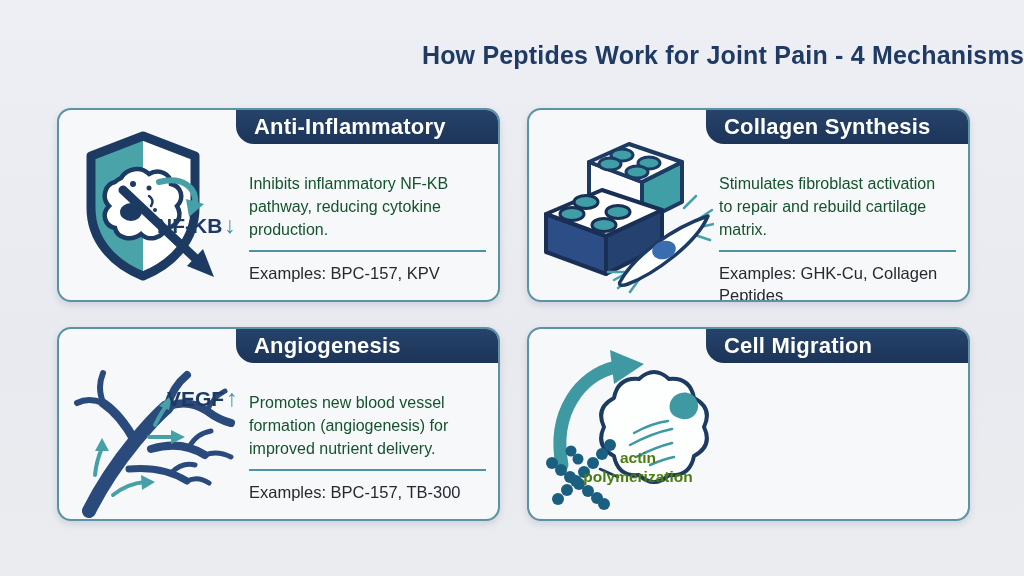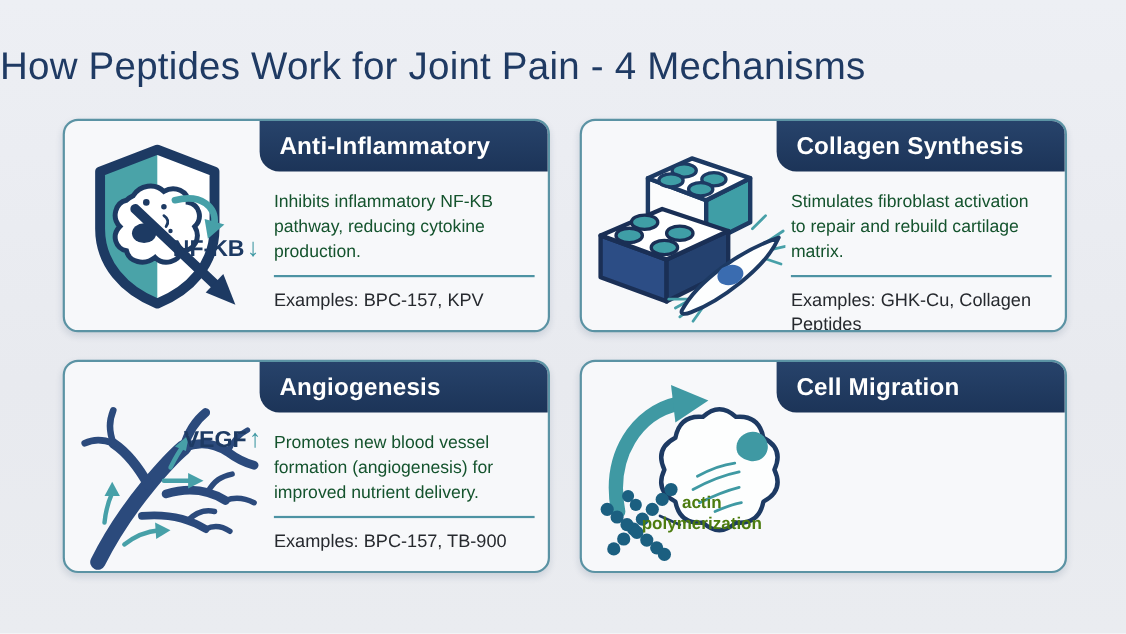--- a/index.html
+++ b/index.html
@@ -2,35 +2,35 @@
 <html><head>
 <meta charset="utf-8">
 <style>
   html,body{margin:0;padding:0;}
   body{
     width:1024px;height:576px;position:relative;overflow:hidden;
     background:linear-gradient(180deg,#edeff4 0%,#e8eaef 60%,#eaecf0 100%);
     font-family:"Liberation Sans",sans-serif;
   }
   .page-title{
-    position:absolute;top:41px;left:0;width:100%;text-align:left;
-    font-size:35px;font-weight:normal;color:#1f3a63;letter-spacing:.2px;
+    position:absolute;top:41px;left:0;width:100%;text-align:right;
+    font-size:25px;font-weight:bold;color:#1f3a63;letter-spacing:.2px;
   }
   .card{
     position:absolute;width:443px;height:194px;box-sizing:border-box;
     background:#f7f8fa;border:2px solid #5b93a4;border-radius:14px;
     box-shadow:0 3px 7px rgba(30,58,95,.14);overflow:hidden;
   }
   #card-anti{left:57px;top:108px}
   #card-collagen{left:527px;top:108px}
   #card-angio{left:57px;top:327px}
   #card-migration{left:527px;top:327px}
 
   .card-header{
-    position:absolute;left:177px;right:0;top:0;height:46px;box-sizing:border-box;
+    position:absolute;left:177px;right:0;top:0;height:34px;box-sizing:border-box;
     background:linear-gradient(180deg,#27436b 0%,#1c3458 100%);
     border-bottom-left-radius:18px;
     display:flex;align-items:center;padding-left:18px;
   }
   .card-title{color:#ffffff;font-size:22px;font-weight:bold;letter-spacing:.2px}
 
   .card-icon{position:absolute;left:0;top:0;width:182px;height:100%}
   .card-icon svg{position:absolute}
 
   .card-body{position:absolute;left:190px;top:62px;right:8px}
@@ -178,21 +178,21 @@
     <span class="icon-label"><span>VEGF</span><span class="arr">↑</span></span>
   </div>
   <div class="card-header">
     <span class="card-title">Angiogenesis</span>
   </div>
   <div class="card-body">
     <div class="desc">Promotes new blood vessel
 formation (angiogenesis) for
 improved nutrient delivery.</div>
     <hr class="divider">
-    <div class="examples">Examples: BPC-157, TB-900</div>
+    <div class="examples">Examples: BPC-157, TB-300</div>
   </div>
 </div>
 
 <div class="card" id="card-migration">
   <div class="card-icon">
     <svg width="180" height="180" viewBox="0 0 180 180" style="left:5px;top:8px">
       <g>
         <path d="M28 128 C18 76 46 38 82 30" stroke="#3f99a3" stroke-width="13" fill="none" stroke-linecap="round"></path>
         <polygon points="76,13 110,27 80,47" fill="#3f99a3"></polygon>
       </g>

